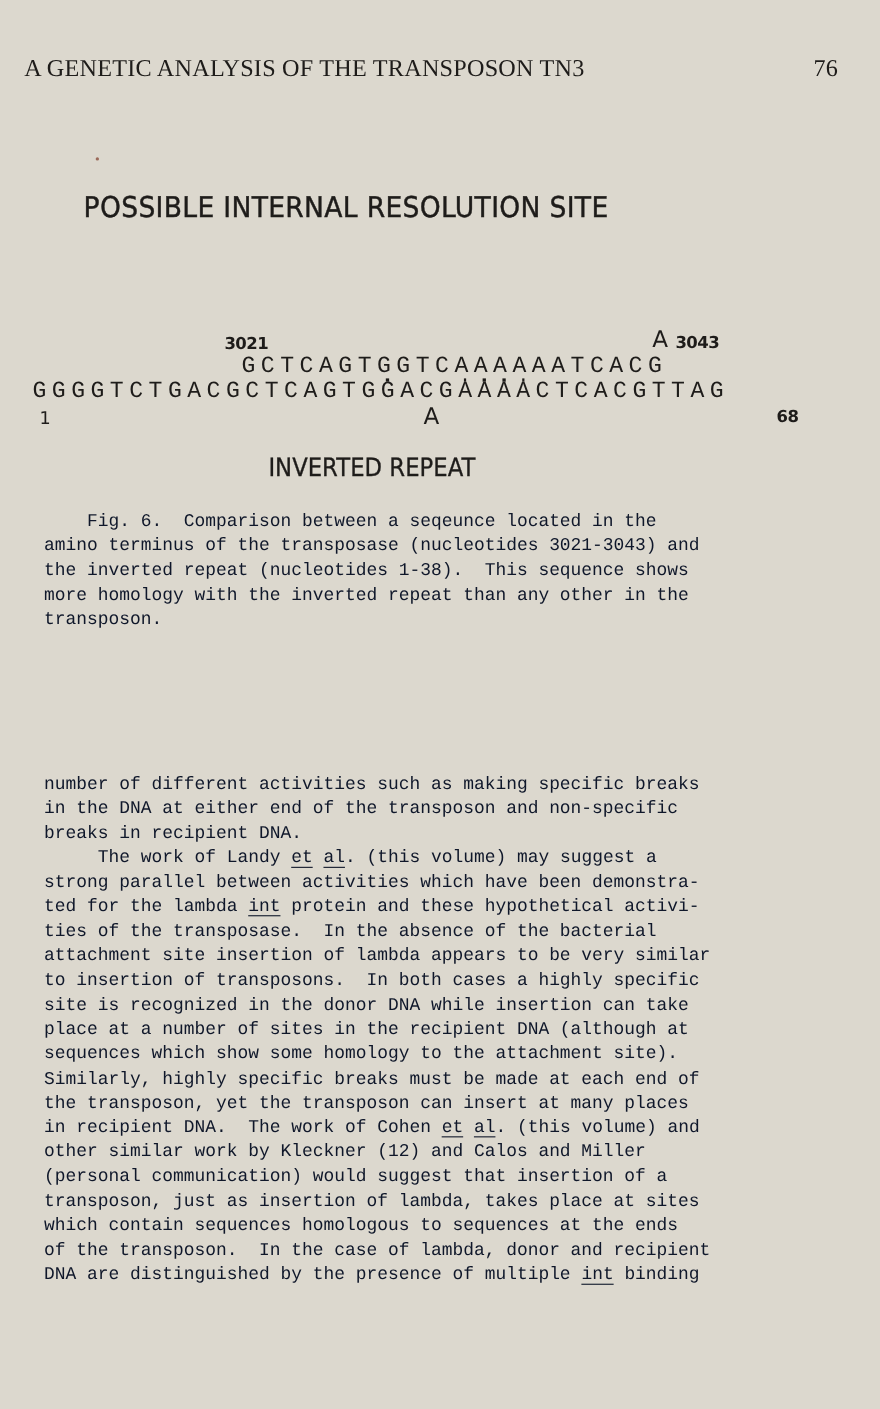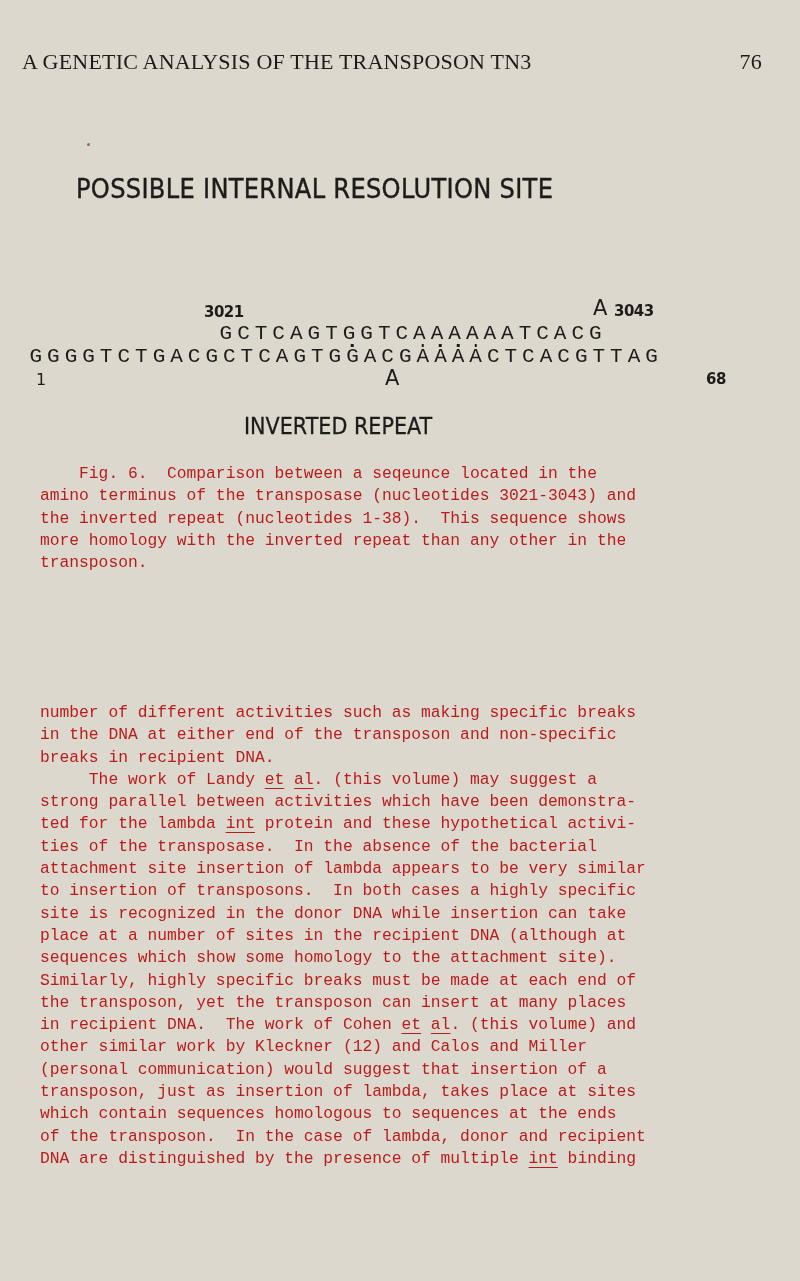--- a/index.html
+++ b/index.html
@@ -33,21 +33,21 @@
     .bigA { position: absolute; font-family: "DejaVu Sans", sans-serif; font-size: 21px; }
     .ir-label {
       position: absolute; top: 413px; left: 244px;
       font-family: "DejaVu Sans", sans-serif; font-size: 23px;
       transform: scaleX(0.9); transform-origin: left;
       -webkit-text-stroke: 0.3px #1e1c1a;
     }
     .caption, .body-text {
       position: absolute; left: 40px; width: 730px;
       font-family: "Liberation Mono", monospace; font-size: 16.3px; line-height: 22.3px;
-      white-space: pre; color: #b91c1c;
+      white-space: pre; color: #0f172a;
     }
     .caption { top: 463px; }
     .body-text { top: 702px; }
     .u { text-decoration: underline; text-underline-offset: 4px; }
     .speck { position: absolute; left: 87px; top: 143px; width: 3px; height: 3px; border-radius: 50%; background: #9b6a5a; }
   </style>
 </head>
 <body>
 
 <div class="running-head">

